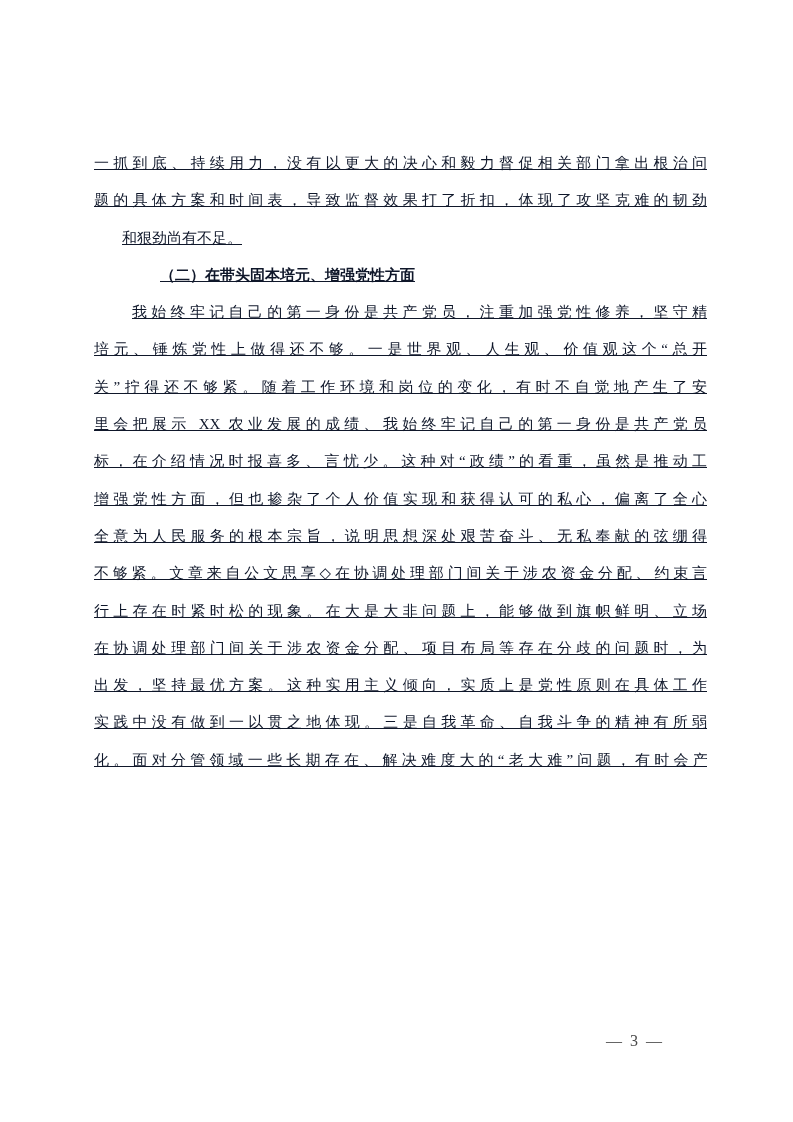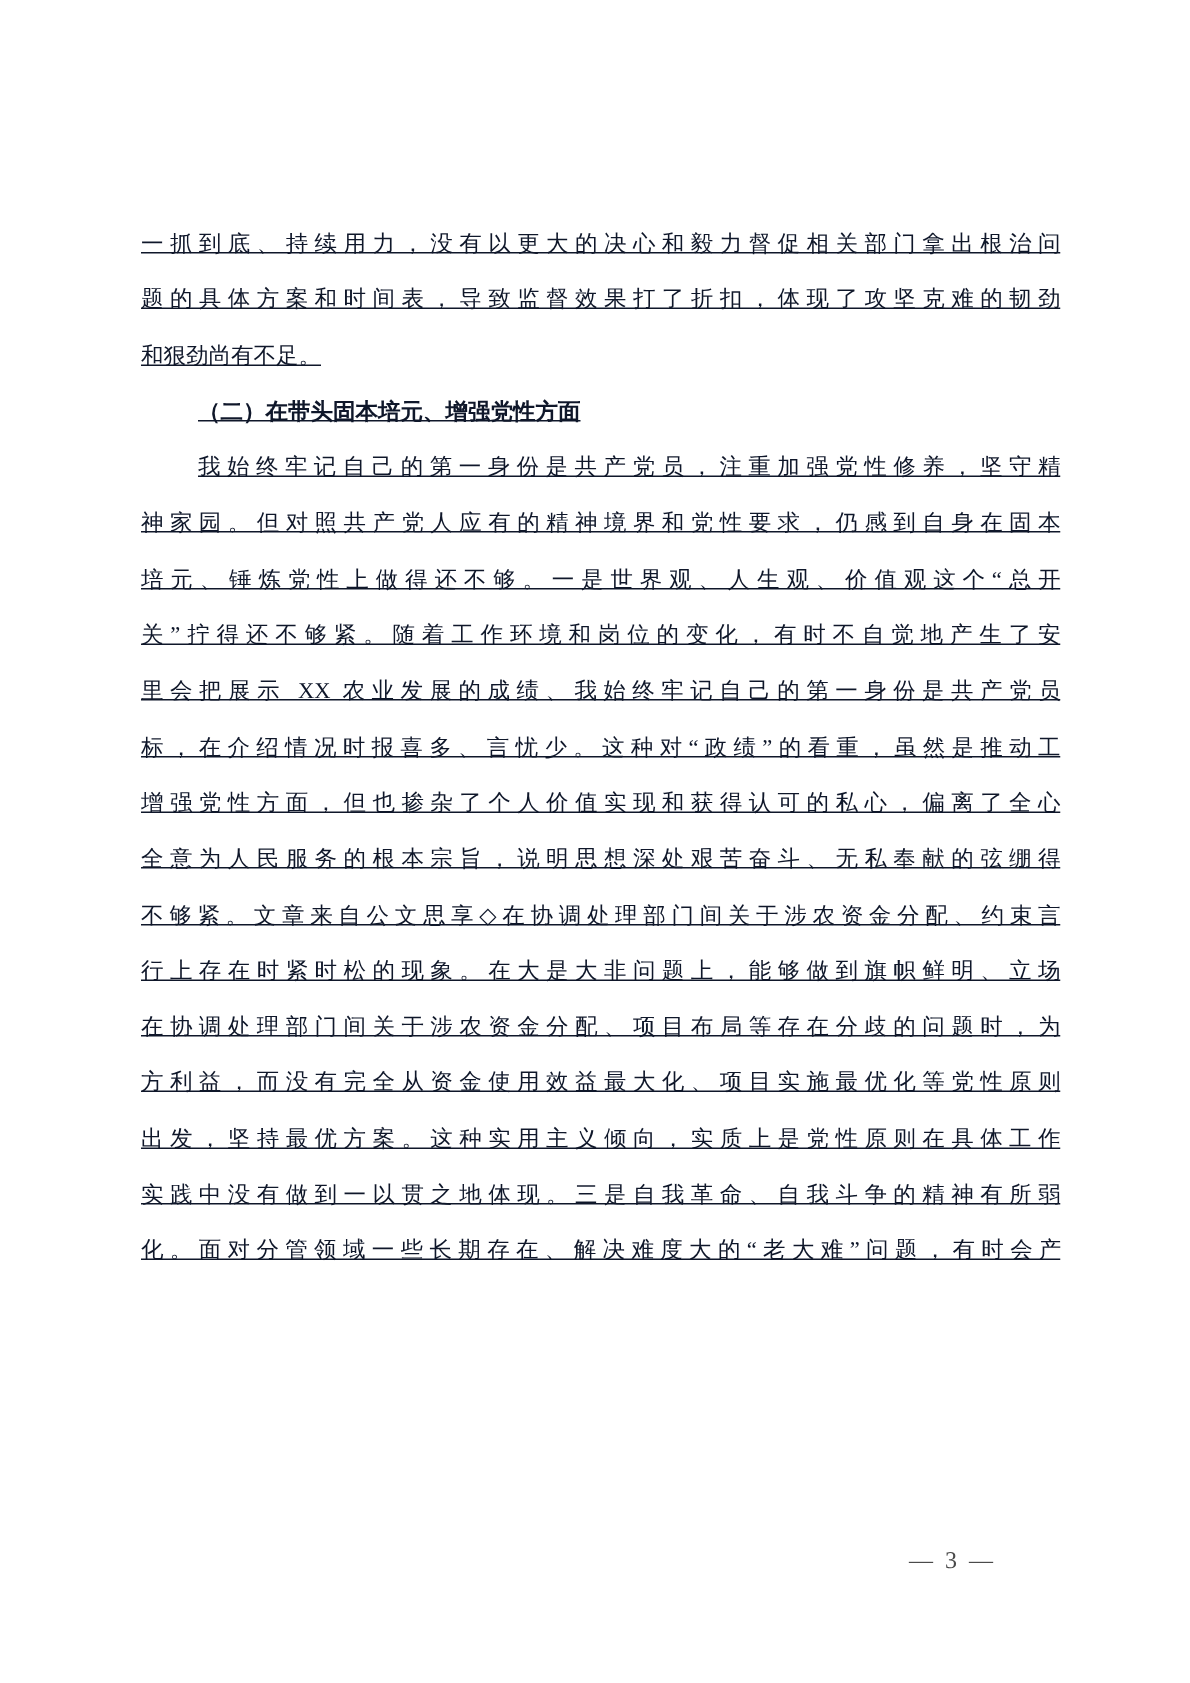--- a/index.html
+++ b/index.html
@@ -29,20 +29,21 @@
     height: 37.3px;
     overflow: hidden;
     text-align: justify;
     text-align-last: justify;
     white-space: nowrap;
   }
   .line.end,
   .line.heading {
     text-align: left;
     text-align-last: left;
+    margin-left: 28px;
   }
   .line.indent {
     padding-left: 38px;
   }
   .line.heading {
     font-weight: 700;
   }
   .line.tight {
     letter-spacing: -0.7px;
   }
@@ -63,31 +64,29 @@
 
 <div class="page">
 
   <div class="text-block">
 
   <div class="line body">一抓到底、持续用力，没有以更大的决心和毅力督促相关部门拿出根治问</div>
       <div class="line body">题的具体方案和时间表，导致监督效果打了折扣，体现了攻坚克难的韧劲</div>
       <div class="line end">和狠劲尚有不足。</div>
       <div class="line heading indent">（二）在带头固本培元、增强党性方面</div>
       <div class="line body indent">我始终牢记自己的第一身份是共产党员，注重加强党性修养，坚守精</div>
-      <div class="line body">神家园。但对照共产党人应有的精神境界和党性要求，仍感到自身在固本</div>
       <div class="line body">培元、锤炼党性上做得还不够。一是世界观、人生观、价值观这个“总开</div>
       <div class="line body">关”拧得还不够紧。随着工作环境和岗位的变化，有时不自觉地产生了安</div>
       <div class="line body">里会把展示 XX 农业发展的成绩、我始终牢记自己的第一身份是共产党员</div>
       <div class="line body">标，在介绍情况时报喜多、言忧少。这种对“政绩”的看重，虽然是推动工</div>
       <div class="line body">增强党性方面，但也掺杂了个人价值实现和获得认可的私心，偏离了全心</div>
       <div class="line body">全意为人民服务的根本宗旨，说明思想深处艰苦奋斗、无私奉献的弦绷得</div>
       <div class="line body">不够紧。文章来自公文思享◇在协调处理部门间关于涉农资金分配、约束言</div>
       <div class="line body">行上存在时紧时松的现象。在大是大非问题上，能够做到旗帜鲜明、立场</div>
       <div class="line body">在协调处理部门间关于涉农资金分配、项目布局等存在分歧的问题时，为</div>
-      <div class="line body">方利益，而没有完全从资金使用效益最大化、项目实施最优化等党性原则</div>
       <div class="line body">出发，坚持最优方案。这种实用主义倾向，实质上是党性原则在具体工作</div>
       <div class="line body">实践中没有做到一以贯之地体现。三是自我革命、自我斗争的精神有所弱</div>
       <div class="line body tight">化。面对分管领域一些长期存在、解决难度大的“老大难”问题，有时会产</div>
     </div>
 
   <div class="page-number">— 3 —</div>
 
 </div>
 
 </body></html>

